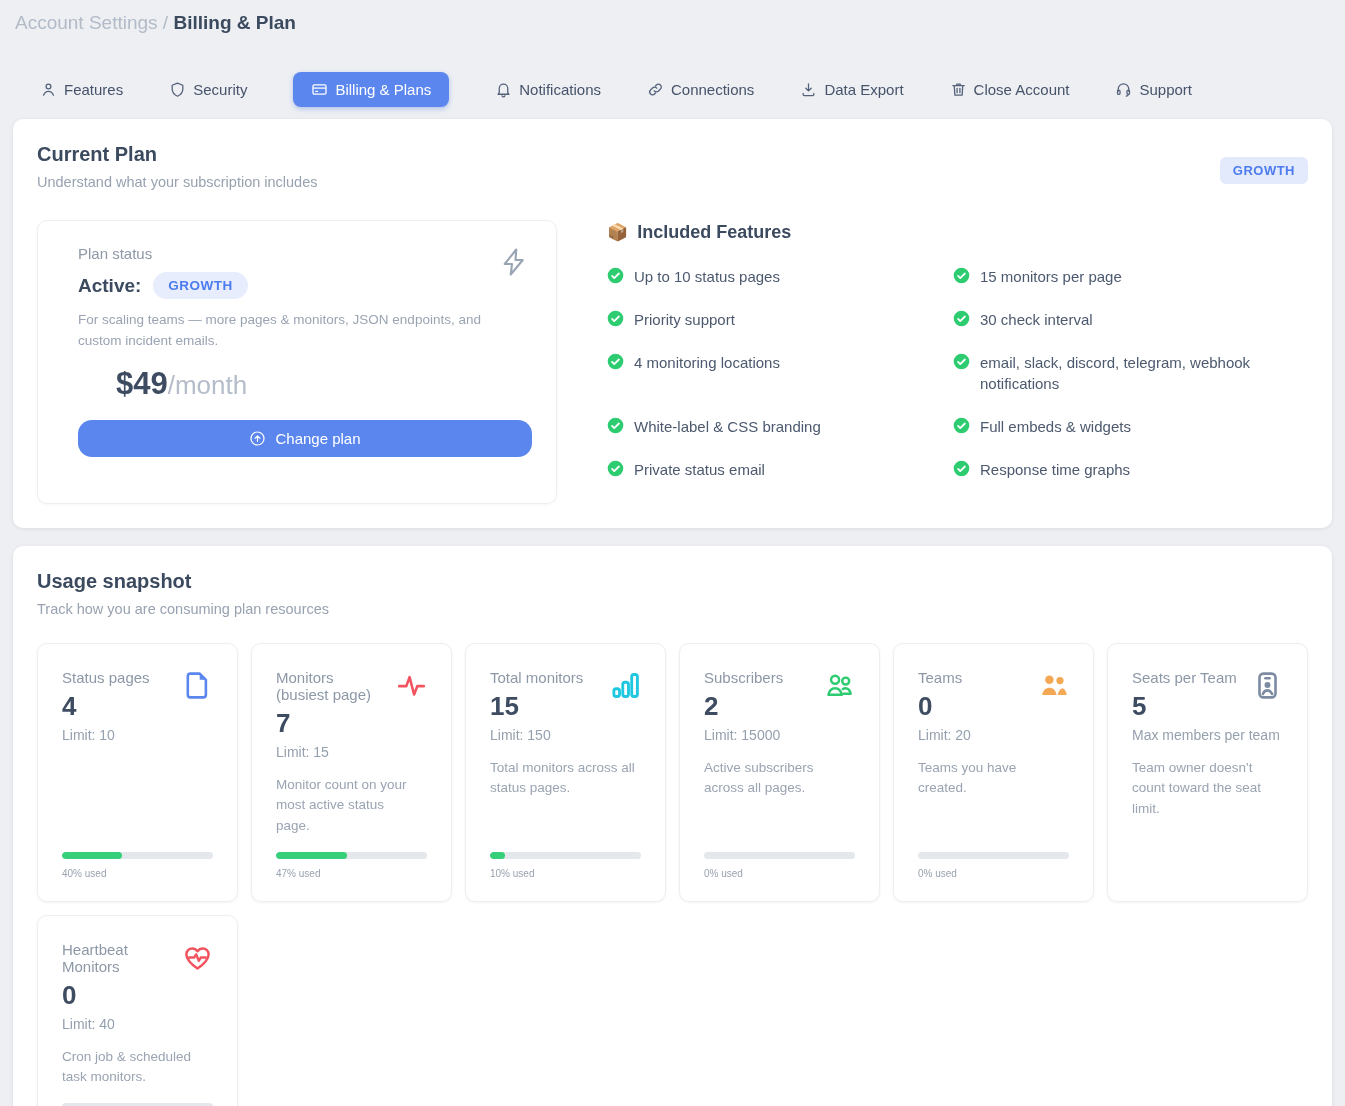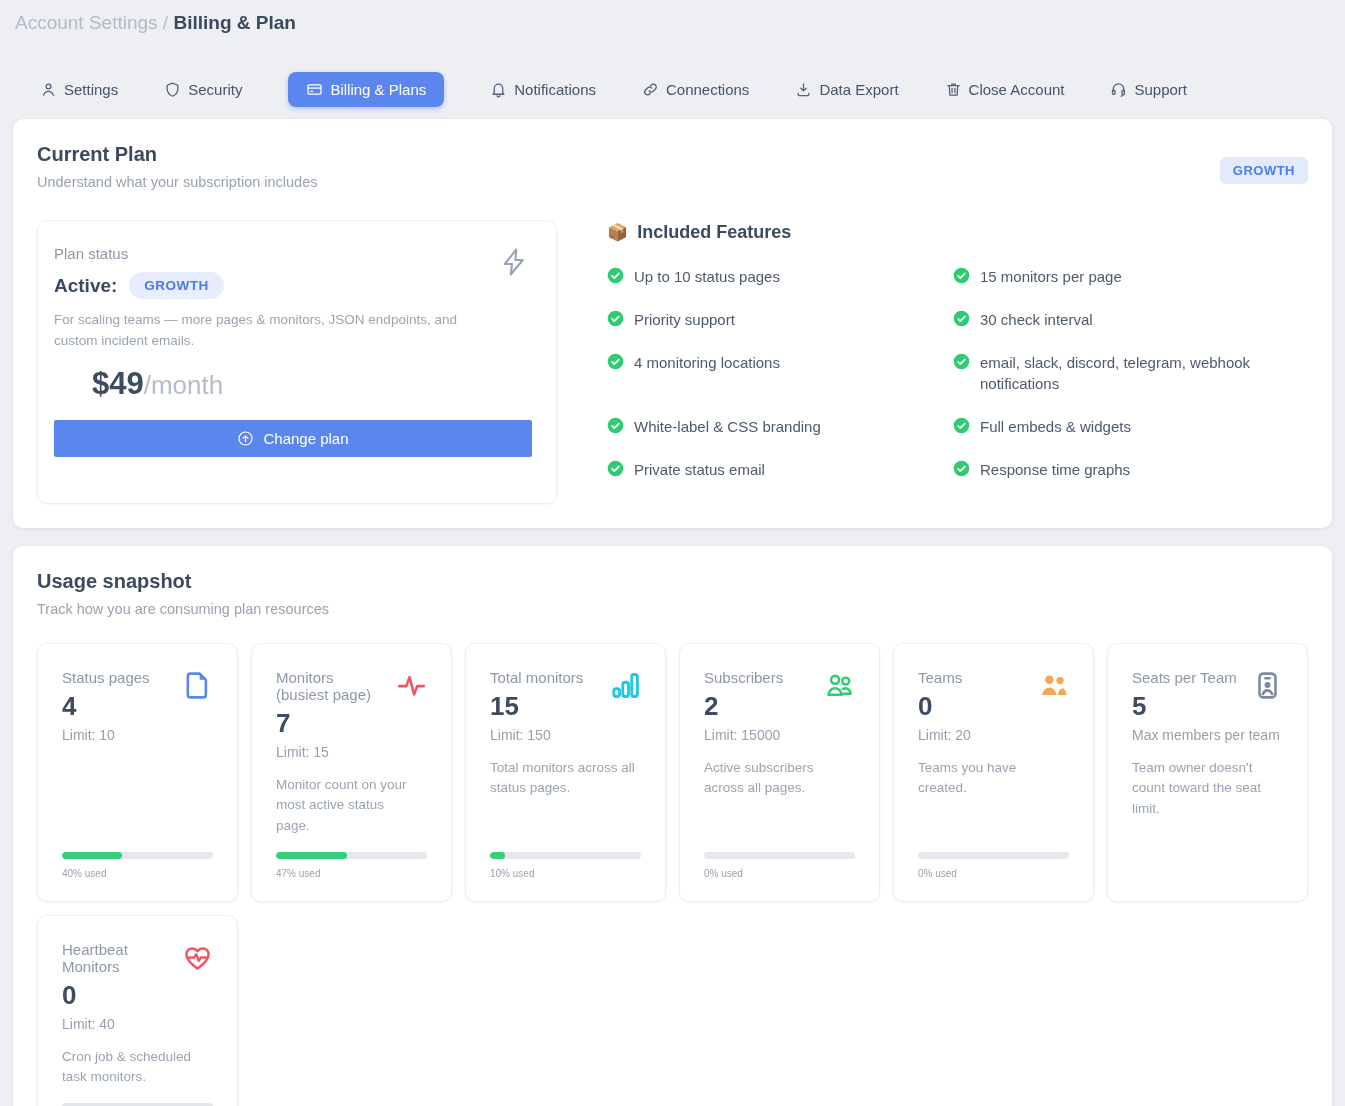--- a/index.html
+++ b/index.html
@@ -24,34 +24,34 @@
   .panel { background:#fff; border-radius:10px; box-shadow:0 1px 4px rgba(15,25,50,.08); padding:24px; margin-top:12px; }
   .panel h2 { font-size:20px; font-weight:700; color:#3b4a5e; }
   .panel .sub { font-size:14.5px; color:#98a2b0; margin-top:8px; }
   .panel-head { display:flex; justify-content:space-between; align-items:flex-start; }
   .plan-chip { background:#e3eafc; color:#4d7cf0; font-size:13px; font-weight:600; letter-spacing:.5px;
                padding:6px 13px; border-radius:6px; margin-top:14px; }
 
   
   .plan-row { display:flex; gap:50px; margin-top:30px; }
   .plan-box { width:520px; min-height:284px; border:1px solid #eceff2; border-radius:10px;
-              padding:24px 24px 40px 16px; position:relative; box-shadow:0 1px 3px rgba(15,25,50,.04); }
+              padding:24px 24px 40px 40px; position:relative; box-shadow:0 1px 3px rgba(15,25,50,.04); }
   .bolt { position:absolute; top:24px; right:26px; width:30px; height:34px; color:#9aa5b3; }
   .bolt svg { width:100%; height:100%; }
   .plan-label { font-size:15px; color:#8d98a7; }
   .active-row { display:flex; align-items:center; gap:12px; margin-top:10px; }
   .active-word { font-size:19px; font-weight:700; color:#3b4a5e; }
   .pill { background:#e7edfc; color:#4d7cf0; font-size:13.5px; font-weight:600; letter-spacing:.5px;
           padding:6px 15px; border-radius:999px; }
   .plan-desc { font-size:13.5px; color:#9aa4b2; line-height:1.55; margin-top:11px; max-width:410px; }
   .price-row { margin-top:14px; display:flex; align-items:baseline;margin-left:38px; }
   .price { font-size:31px; font-weight:700; color:#3e4c61; }
   .period { font-size:26px; color:#b4bdc9; font-weight:400; }
   .change-btn { display:flex; align-items:center; justify-content:center; gap:9px; width:100%;
-                margin-top:18px; background:#5b86ee; border:none; border-radius:2px; color:#fff;
+                margin-top:18px; background:#5b86ee; border:none; border-radius:14px; color:#fff;
                 font-size:15px; font-family:inherit; padding:10px 0; cursor:pointer; }
   .btn-ic { display:inline-flex; width:17px; height:17px; color:#fff; }
   .btn-ic svg { width:100%; height:100%; }
 
   
   .features { flex:1; padding-top:2px; }
   .features-head { display:flex; align-items:center; gap:9px; }
   .features-head h3 { font-size:18px; font-weight:700; color:#3b4a5e; }
   .pkg { font-size:17px; }
   .feature-grid { display:grid; grid-template-columns:346px 1fr; row-gap:21px; margin-top:23px; }
@@ -86,21 +86,21 @@
   </div>
 
   <div class="tab-bar">
       <div class="tab">
         <span class="icon">
           <svg viewBox="0 0 24 24" fill="none" stroke="currentColor" stroke-width="1.8" stroke-linecap="round" stroke-linejoin="round">
             <circle cx="12" cy="7.8" r="3.4"></circle>
             <path d="M5 20c1.4-3.6 3.9-5.4 7-5.4s5.6 1.8 7 5.4"></path>
           </svg>
         </span>
-        <span>Settings</span>
+        <span>Features</span>
       </div>
       <div class="tab">
         <span class="icon">
           <svg viewBox="0 0 24 24" fill="none" stroke="currentColor" stroke-width="1.8" stroke-linejoin="round">
             <path d="M12 3l7.5 3v5.2c0 4.6-3 8.1-7.5 10.3C7.5 19.3 4.5 15.8 4.5 11.2V6z"></path>
           </svg>
         </span>
         <span>Security</span>
       </div>
       <div class="tab active">

